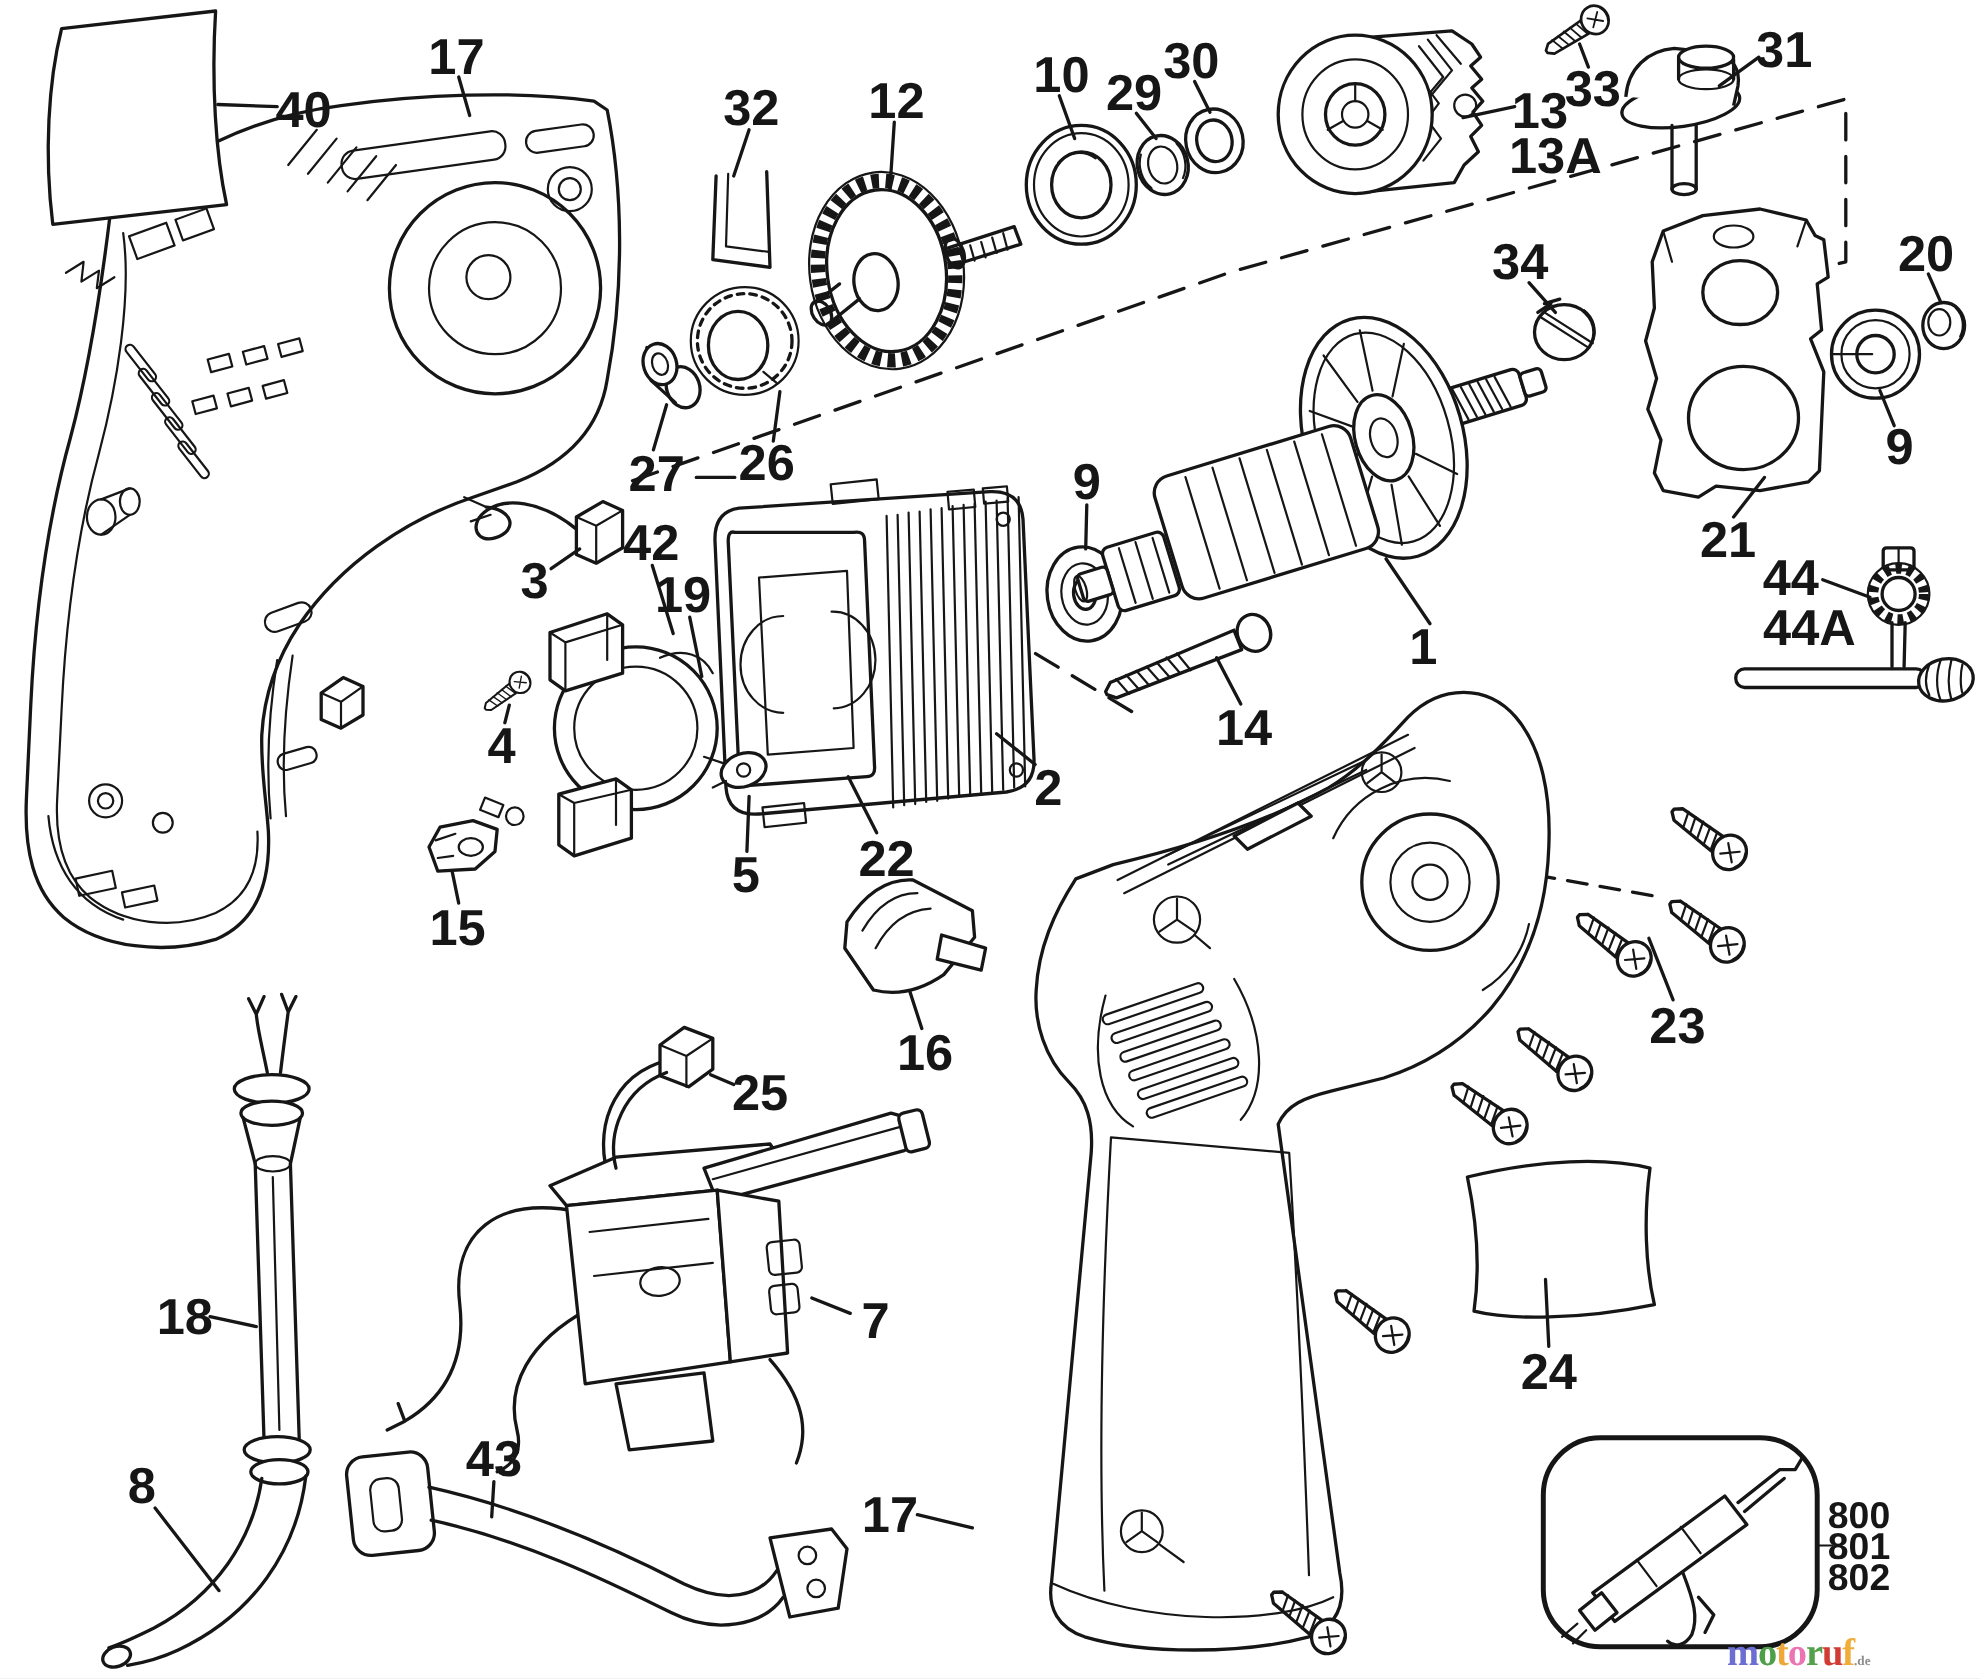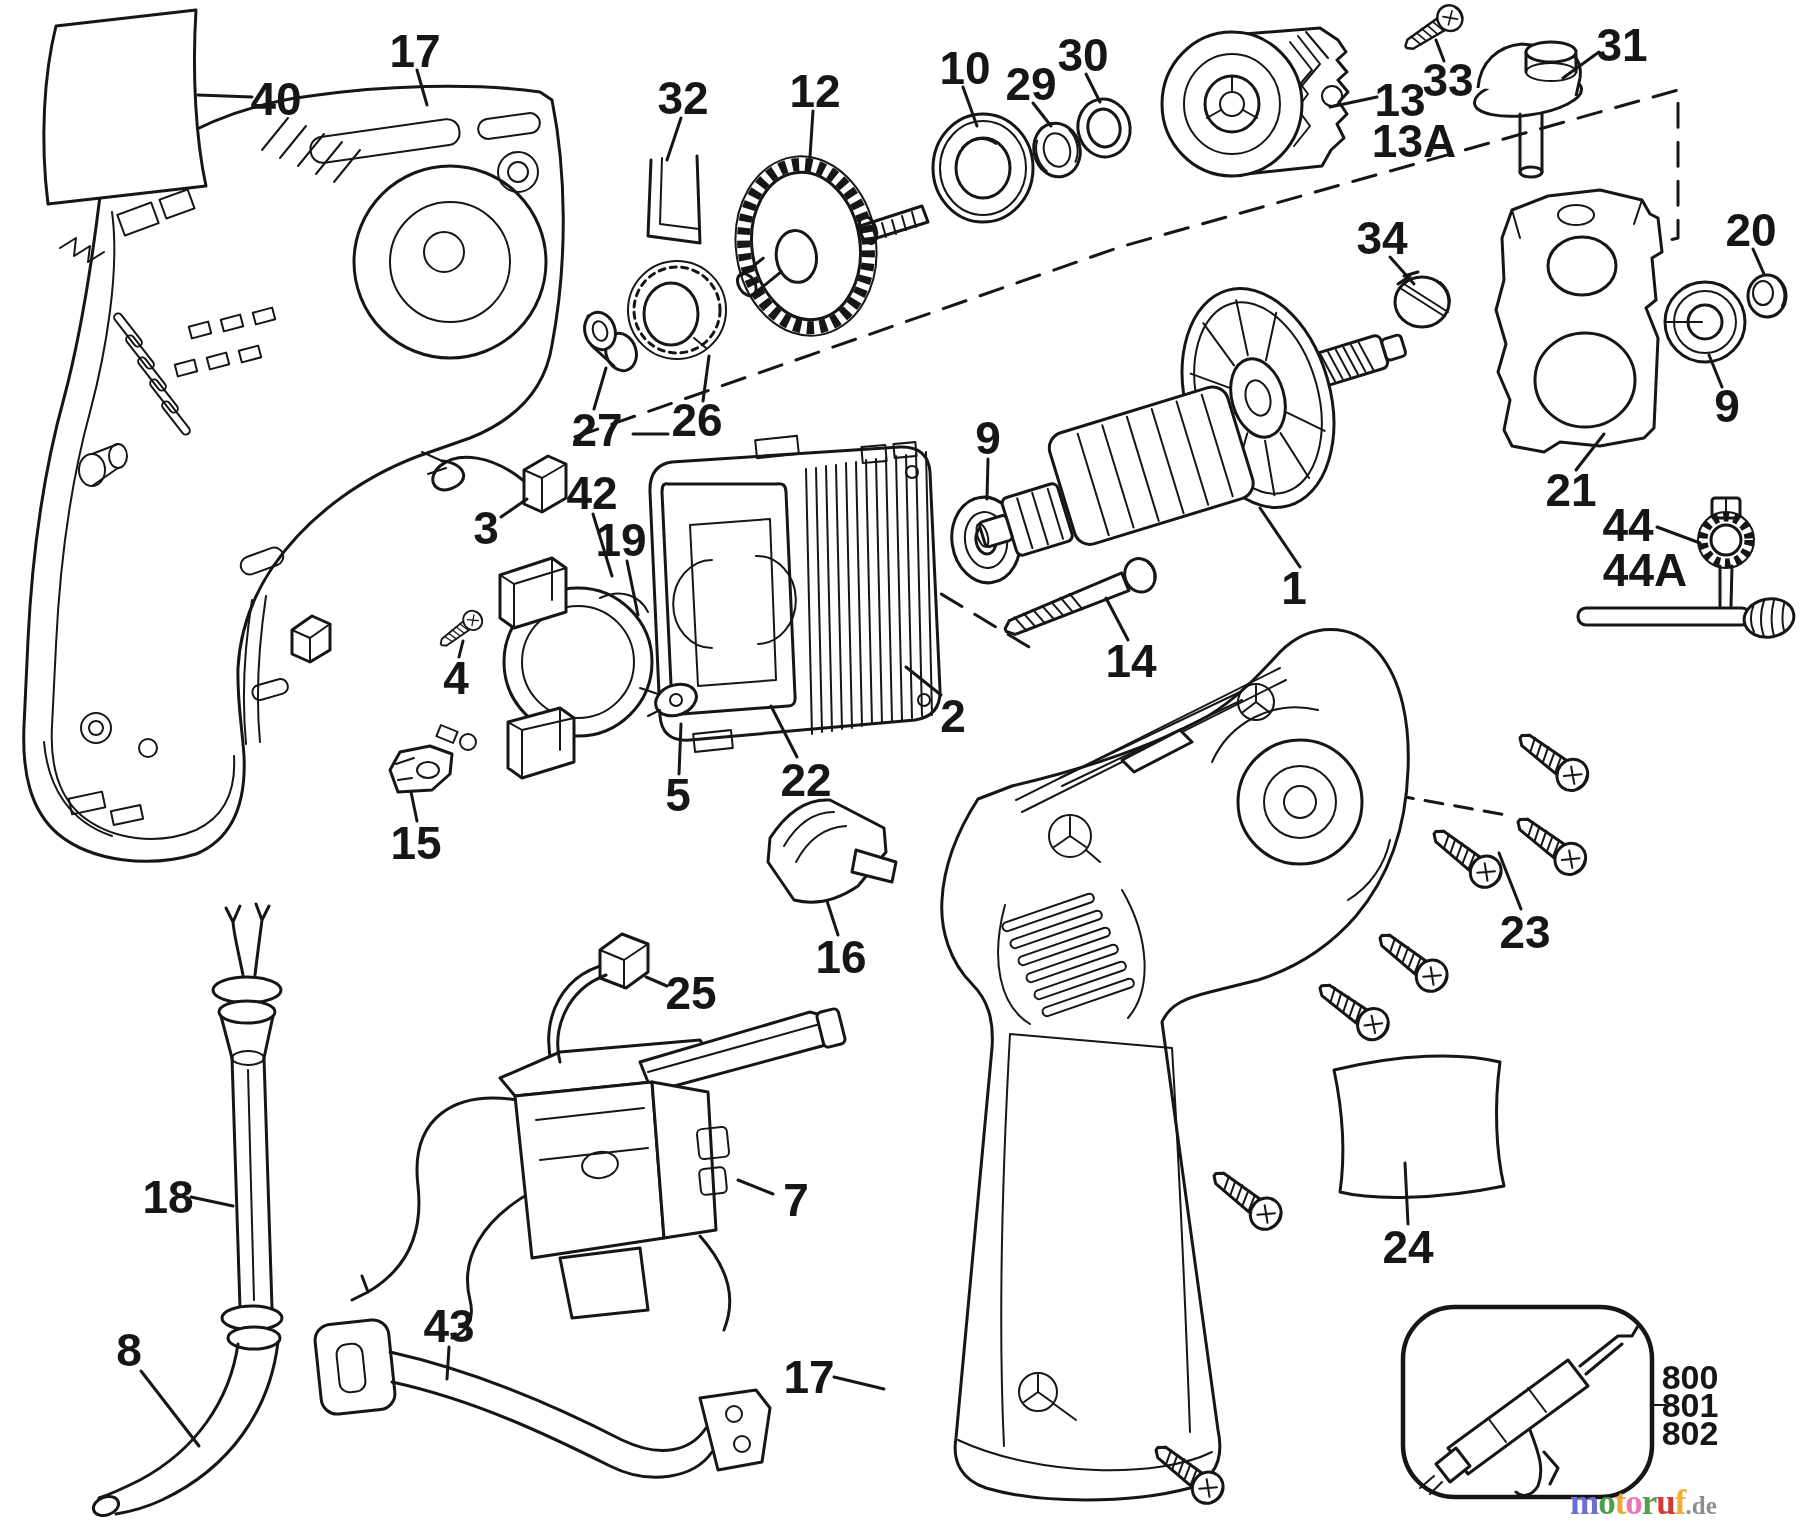--- a/index.html
+++ b/index.html
@@ -13,21 +13,21 @@
   .thin{ stroke-width:2; }
   .thick{ stroke-width:4.5; }
   .dash{ stroke-dasharray:24 15; }
   .dash2{ stroke-dasharray:18 12; }
   .callout{ fill:var(--ink); font-family:"Liberation Sans", sans-serif; font-weight:bold;
             font-size:46px; text-anchor:middle; }
   .callout.small{ font-size:34px; font-weight:bold; }
   .watermark{ position:absolute; left:1570px; top:1484px; width:225px; white-space:nowrap;
               font-family:"Liberation Serif", serif; font-weight:bold; font-size:35px;
               letter-spacing:-1px; line-height:38px; }
-  .watermark .suffix{ font-size:25px; letter-spacing:0; }
+  .watermark .suffix{ font-size:12px; letter-spacing:0; }
 </style>
 </head>
 <body>
 
 <div class="stage">
 <svg viewBox="0 0 1800 1526" width="1800" height="1526">
   <defs>
     <g id="screwS">
       <path class="ln" d="M0,-6 L-6,-1 L-6,2 L0,7 M0,-6 L44,-8 M0,7 L44,9 M44,-8 L44,9"></path>
       <path class="ln thin" d="M6,-7 L11,8 M14,-7 L19,8 M22,-8 L27,8 M30,-8 L35,9 M38,-8 L43,9"></path>

